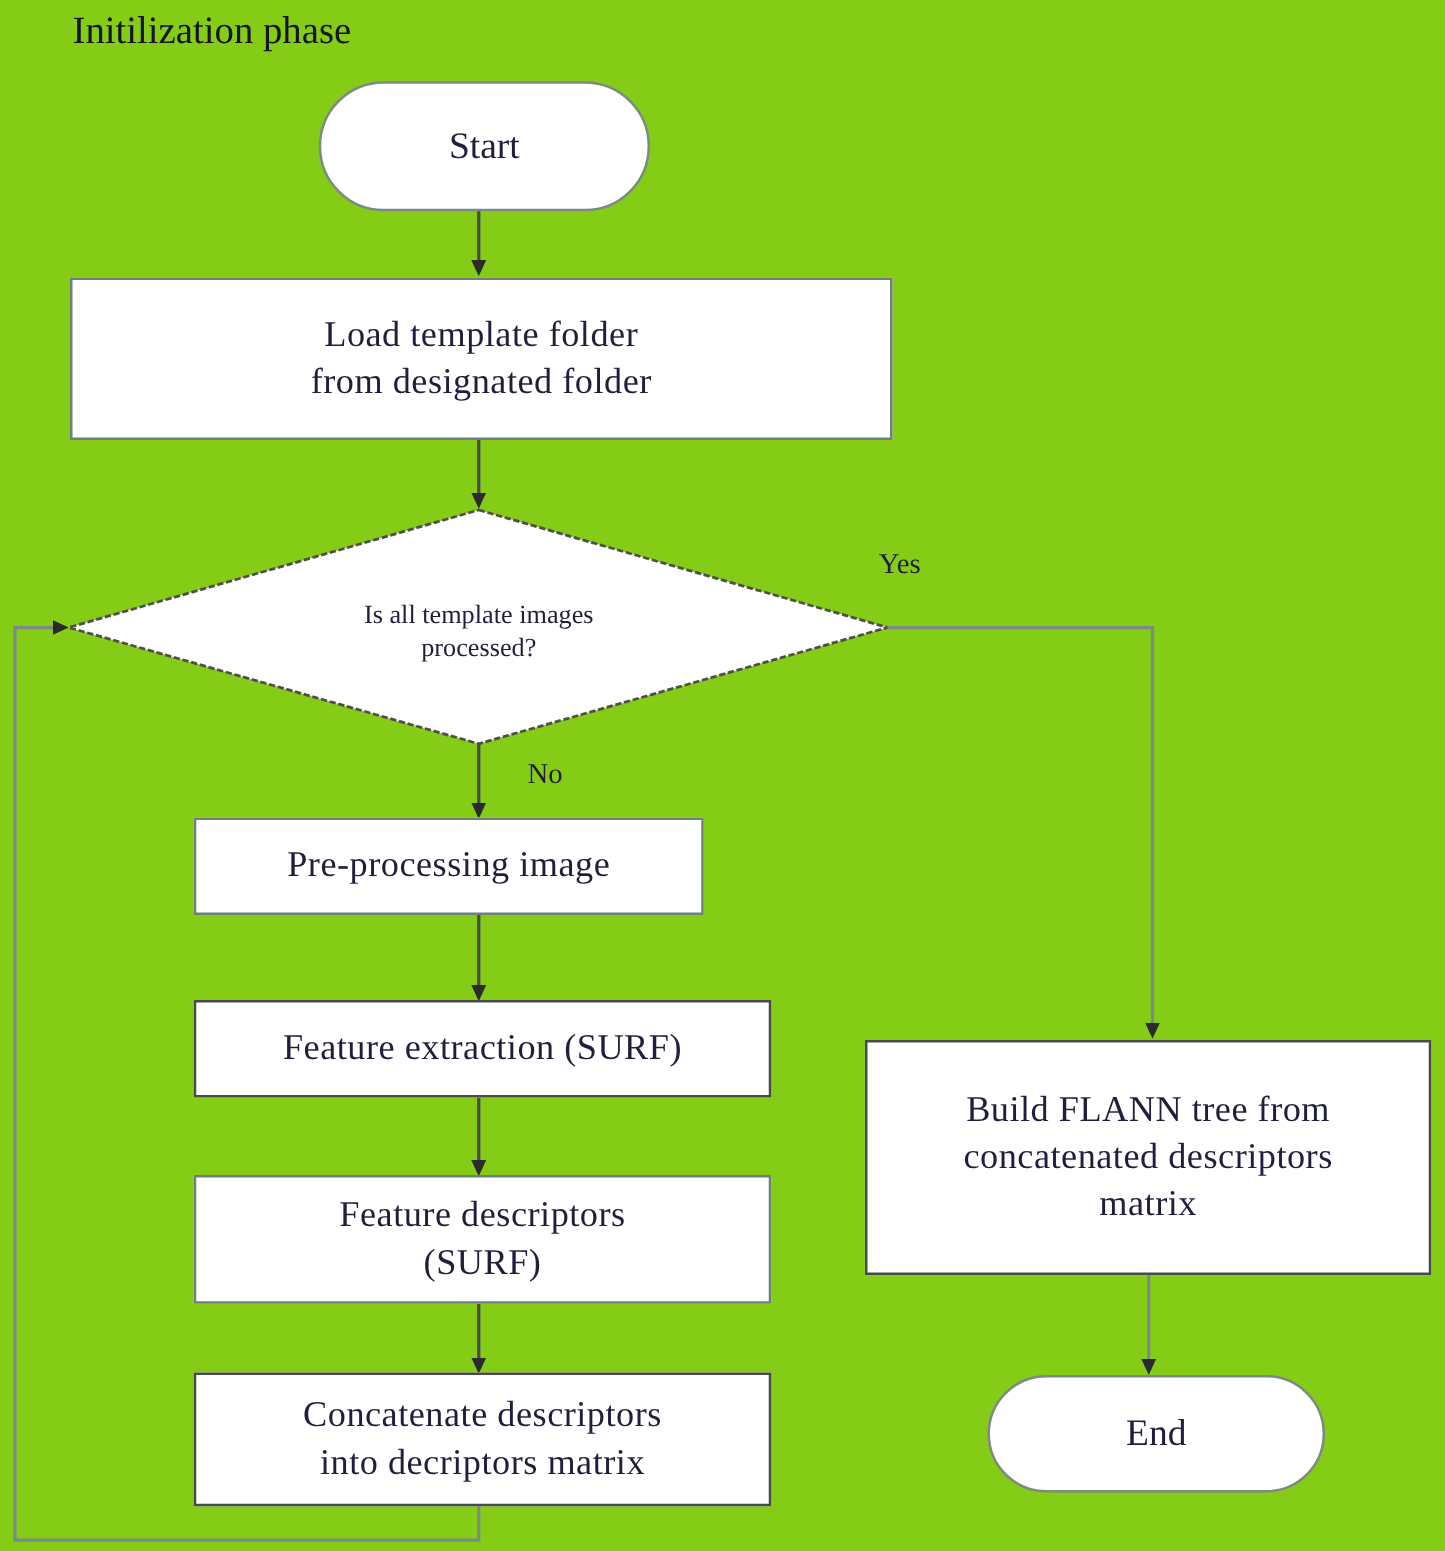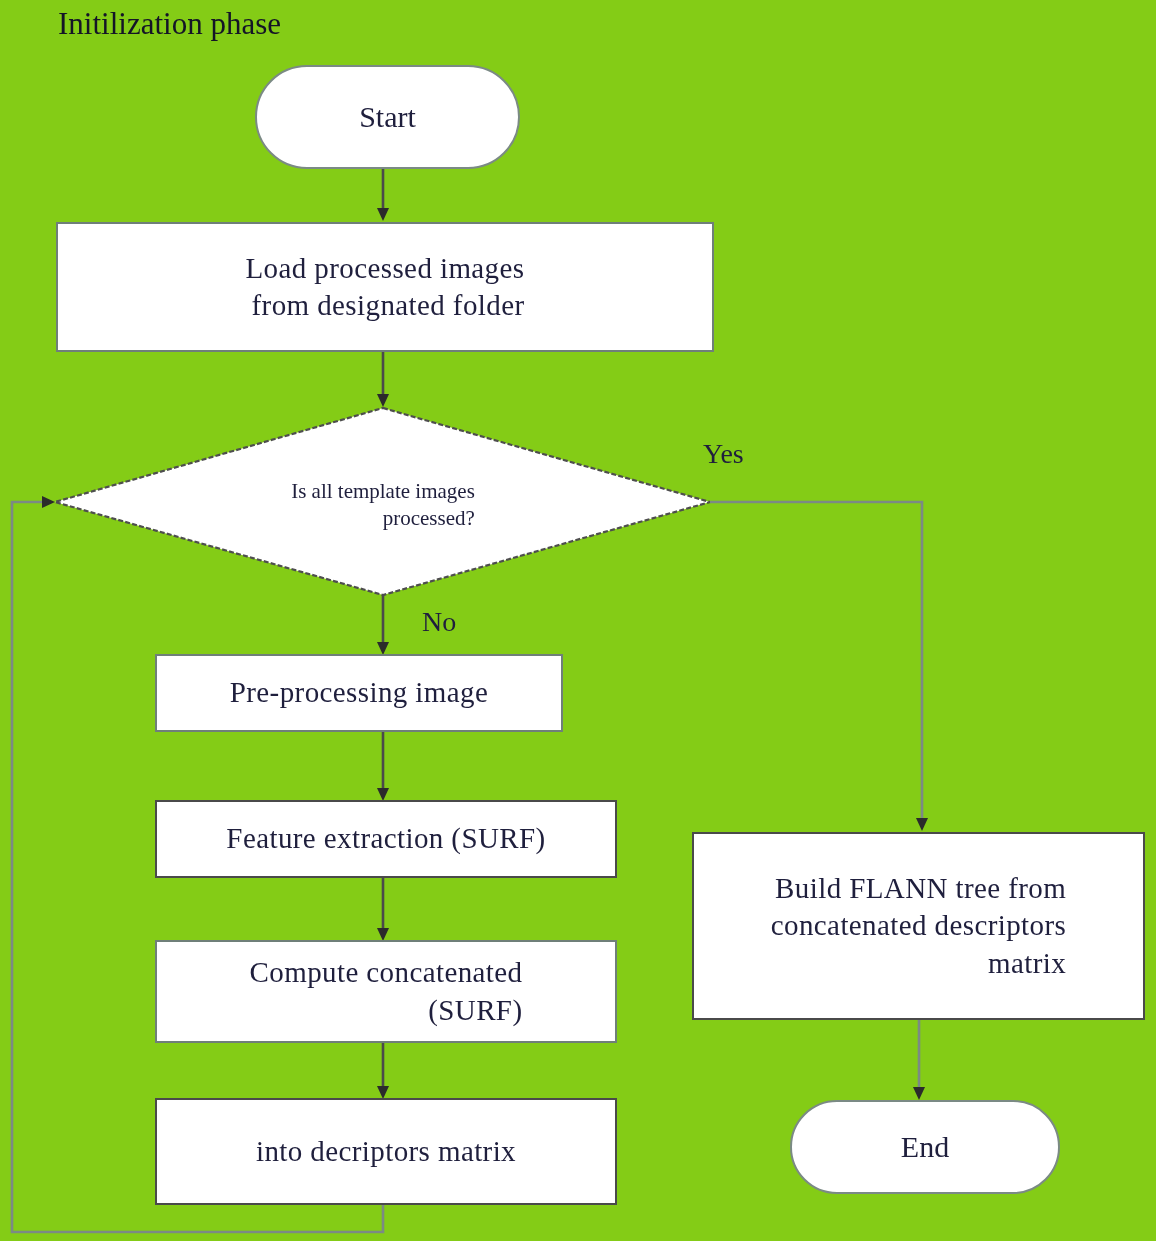--- a/index.html
+++ b/index.html
@@ -63,25 +63,25 @@
     color: #1f1f3d;
   }
   .caption {
     position: absolute;
     font-size: 31px;
     color: #141427;
     white-space: nowrap;
   }
   .edge-label {
     position: absolute;
-    font-size: 28px;
+    font-size: 23px;
     color: #1f1f3d;
     white-space: nowrap;
   }
-  .nline { white-space: nowrap; text-align: right; }
+  .nline { white-space: nowrap; }
 </style>
 </head>
 <body>
 
 <div id="canvas">
 
   <svg id="edges" viewBox="0 0 1156 1241" width="1156" height="1241" xmlns="http://www.w3.org/2000/svg">
     <defs>
       <marker id="arrow" markerWidth="14" markerHeight="14" refX="6" refY="6" orient="auto" markerUnits="userSpaceOnUse">
         <path d="M0,0 L13,6 L0,12 z" fill="#2b2b2b"></path>
@@ -113,21 +113,21 @@
   </svg>
 
   <div class="caption" style="left:58px; top:6px;">Initilization phase</div>
 
   <div class="node terminal" style="left:255px; top:65px; width:265px; height:104px;">
     <span class="nline">Start</span>
   </div>
 
   <div class="node process" style="left:56px; top:222px; width:658px; height:130px;">
     <div>
-      <div class="nline">Load processed images</div>
+      <div class="nline">Load template folder</div>
       <div class="nline">from  designated folder</div>
     </div>
   </div>
 
   <div class="decision-label" style="left:150px; top:462px; width:466px; height:86px;">
     <div>
       <div class="nline">Is all template images</div>
       <div class="nline">processed?</div>
     </div>
   </div>
@@ -138,27 +138,28 @@
   <div class="node process" style="left:155px; top:654px; width:408px; height:78px;">
     <span class="nline">Pre-processing image</span>
   </div>
 
   <div class="node process dark" style="left:155px; top:800px; width:462px; height:78px;">
     <span class="nline">Feature extraction (SURF)</span>
   </div>
 
   <div class="node process" style="left:155px; top:940px; width:462px; height:103px;">
     <div>
-      <div class="nline">Compute concatenated</div>
+      <div class="nline">Feature descriptors</div>
       <div class="nline">(SURF)</div>
     </div>
   </div>
 
   <div class="node process dark" style="left:155px; top:1098px; width:462px; height:107px;">
     <div>
+      <div class="nline">Concatenate descriptors</div>
       <div class="nline">into decriptors matrix</div>
     </div>
   </div>
 
   <div class="node process dark" style="left:692px; top:832px; width:453px; height:188px;">
     <div>
       <div class="nline">Build FLANN tree from</div>
       <div class="nline">concatenated descriptors</div>
       <div class="nline">matrix</div>
     </div>

